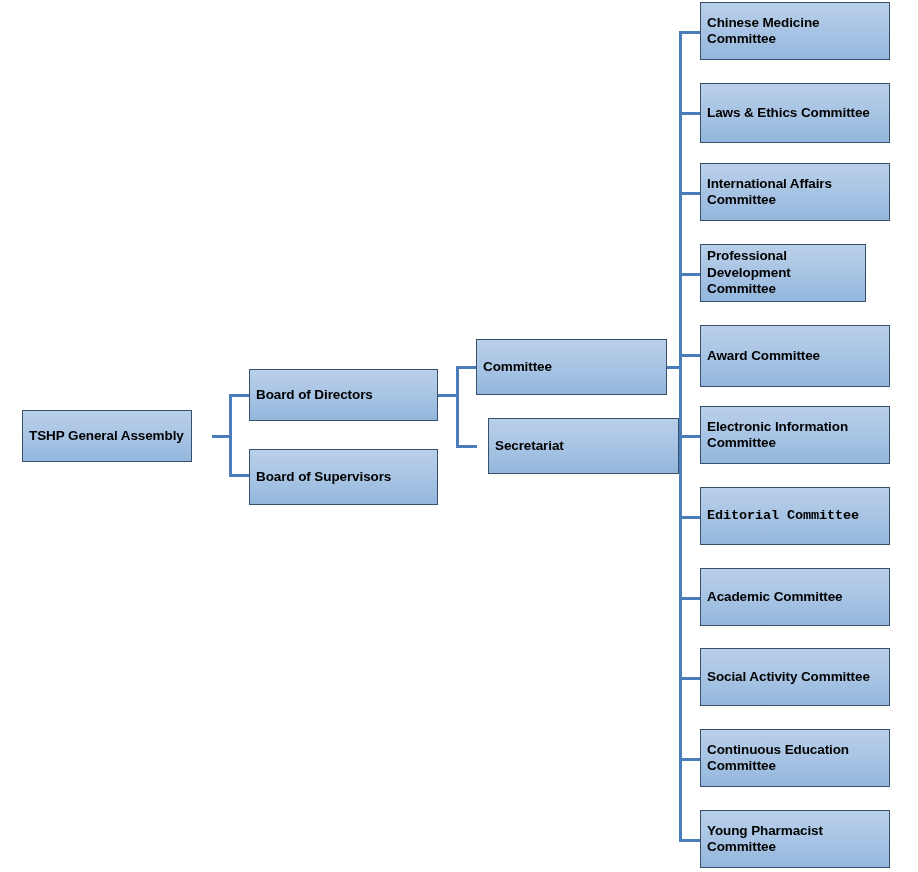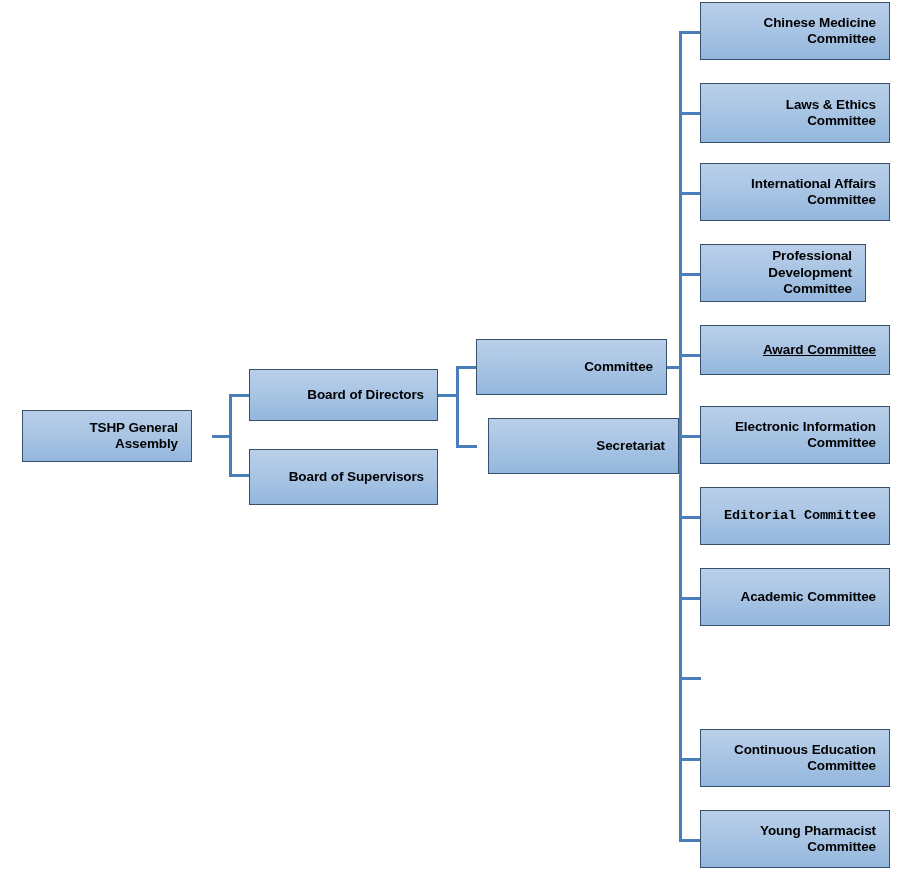--- a/index.html
+++ b/index.html
@@ -19,25 +19,25 @@
   }
   .node {
     position: absolute;
     box-sizing: border-box;
     border: 1px solid #39506b;
     background: linear-gradient(to bottom, #b9cfe9 0%, #a8c4e4 50%, #93b7dd 100%);
     color: #000000;
     font-weight: bold;
     font-size: 13.5px;
     line-height: 1.22;
-    text-align: right;
+    text-align: left;
     display: flex;
     align-items: center;
     justify-content: center;
-    padding: 2px 13px;
+    padding: 2px 6px;
     letter-spacing: -0.1px;
   }
   .node-label {
     display: block;
     width: 100%;
     white-space: pre-line;
   }
   .conn {
     position: absolute;
     background: #4a7ebb;
@@ -101,32 +101,35 @@
     <span class="node-label">Laws &amp; Ethics Committee</span>
   </div>
   <div class="node" style="left:700px; top:163px; width:190px; height:58px;">
     <span class="node-label">International Affairs
 Committee</span>
   </div>
   <div class="node" style="left:700px; top:244px; width:166px; height:58px;">
     <span class="node-label">Professional Development
 Committee</span>
   </div>
-  <div class="node" style="left:700px; top:325px; width:190px; height:50px;text-decoration:underline;">
+  <div class="node" style="left:700px; top:325px; width:190px; height:62px;">
     <span class="node-label">Award Committee</span>
   </div>
   <div class="node" style="left:700px; top:406px; width:190px; height:58px;">
     <span class="node-label">Electronic Information
 Committee</span>
   </div>
   <div class="node" style="left:700px; top:487px; width:190px; height:58px;font-family:Liberation Mono, monospace;">
     <span class="node-label">Editorial Committee</span>
   </div>
   <div class="node" style="left:700px; top:568px; width:190px; height:58px;">
     <span class="node-label">Academic Committee</span>
+  </div>
+  <div class="node" style="left:700px; top:648px; width:190px; height:58px;">
+    <span class="node-label">Social Activity Committee</span>
   </div>
   <div class="node" style="left:700px; top:729px; width:190px; height:58px;">
     <span class="node-label">Continuous Education
 Committee</span>
   </div>
   <div class="node" style="left:700px; top:810px; width:190px; height:58px;">
     <span class="node-label">Young Pharmacist
 Committee</span>
   </div>
 

